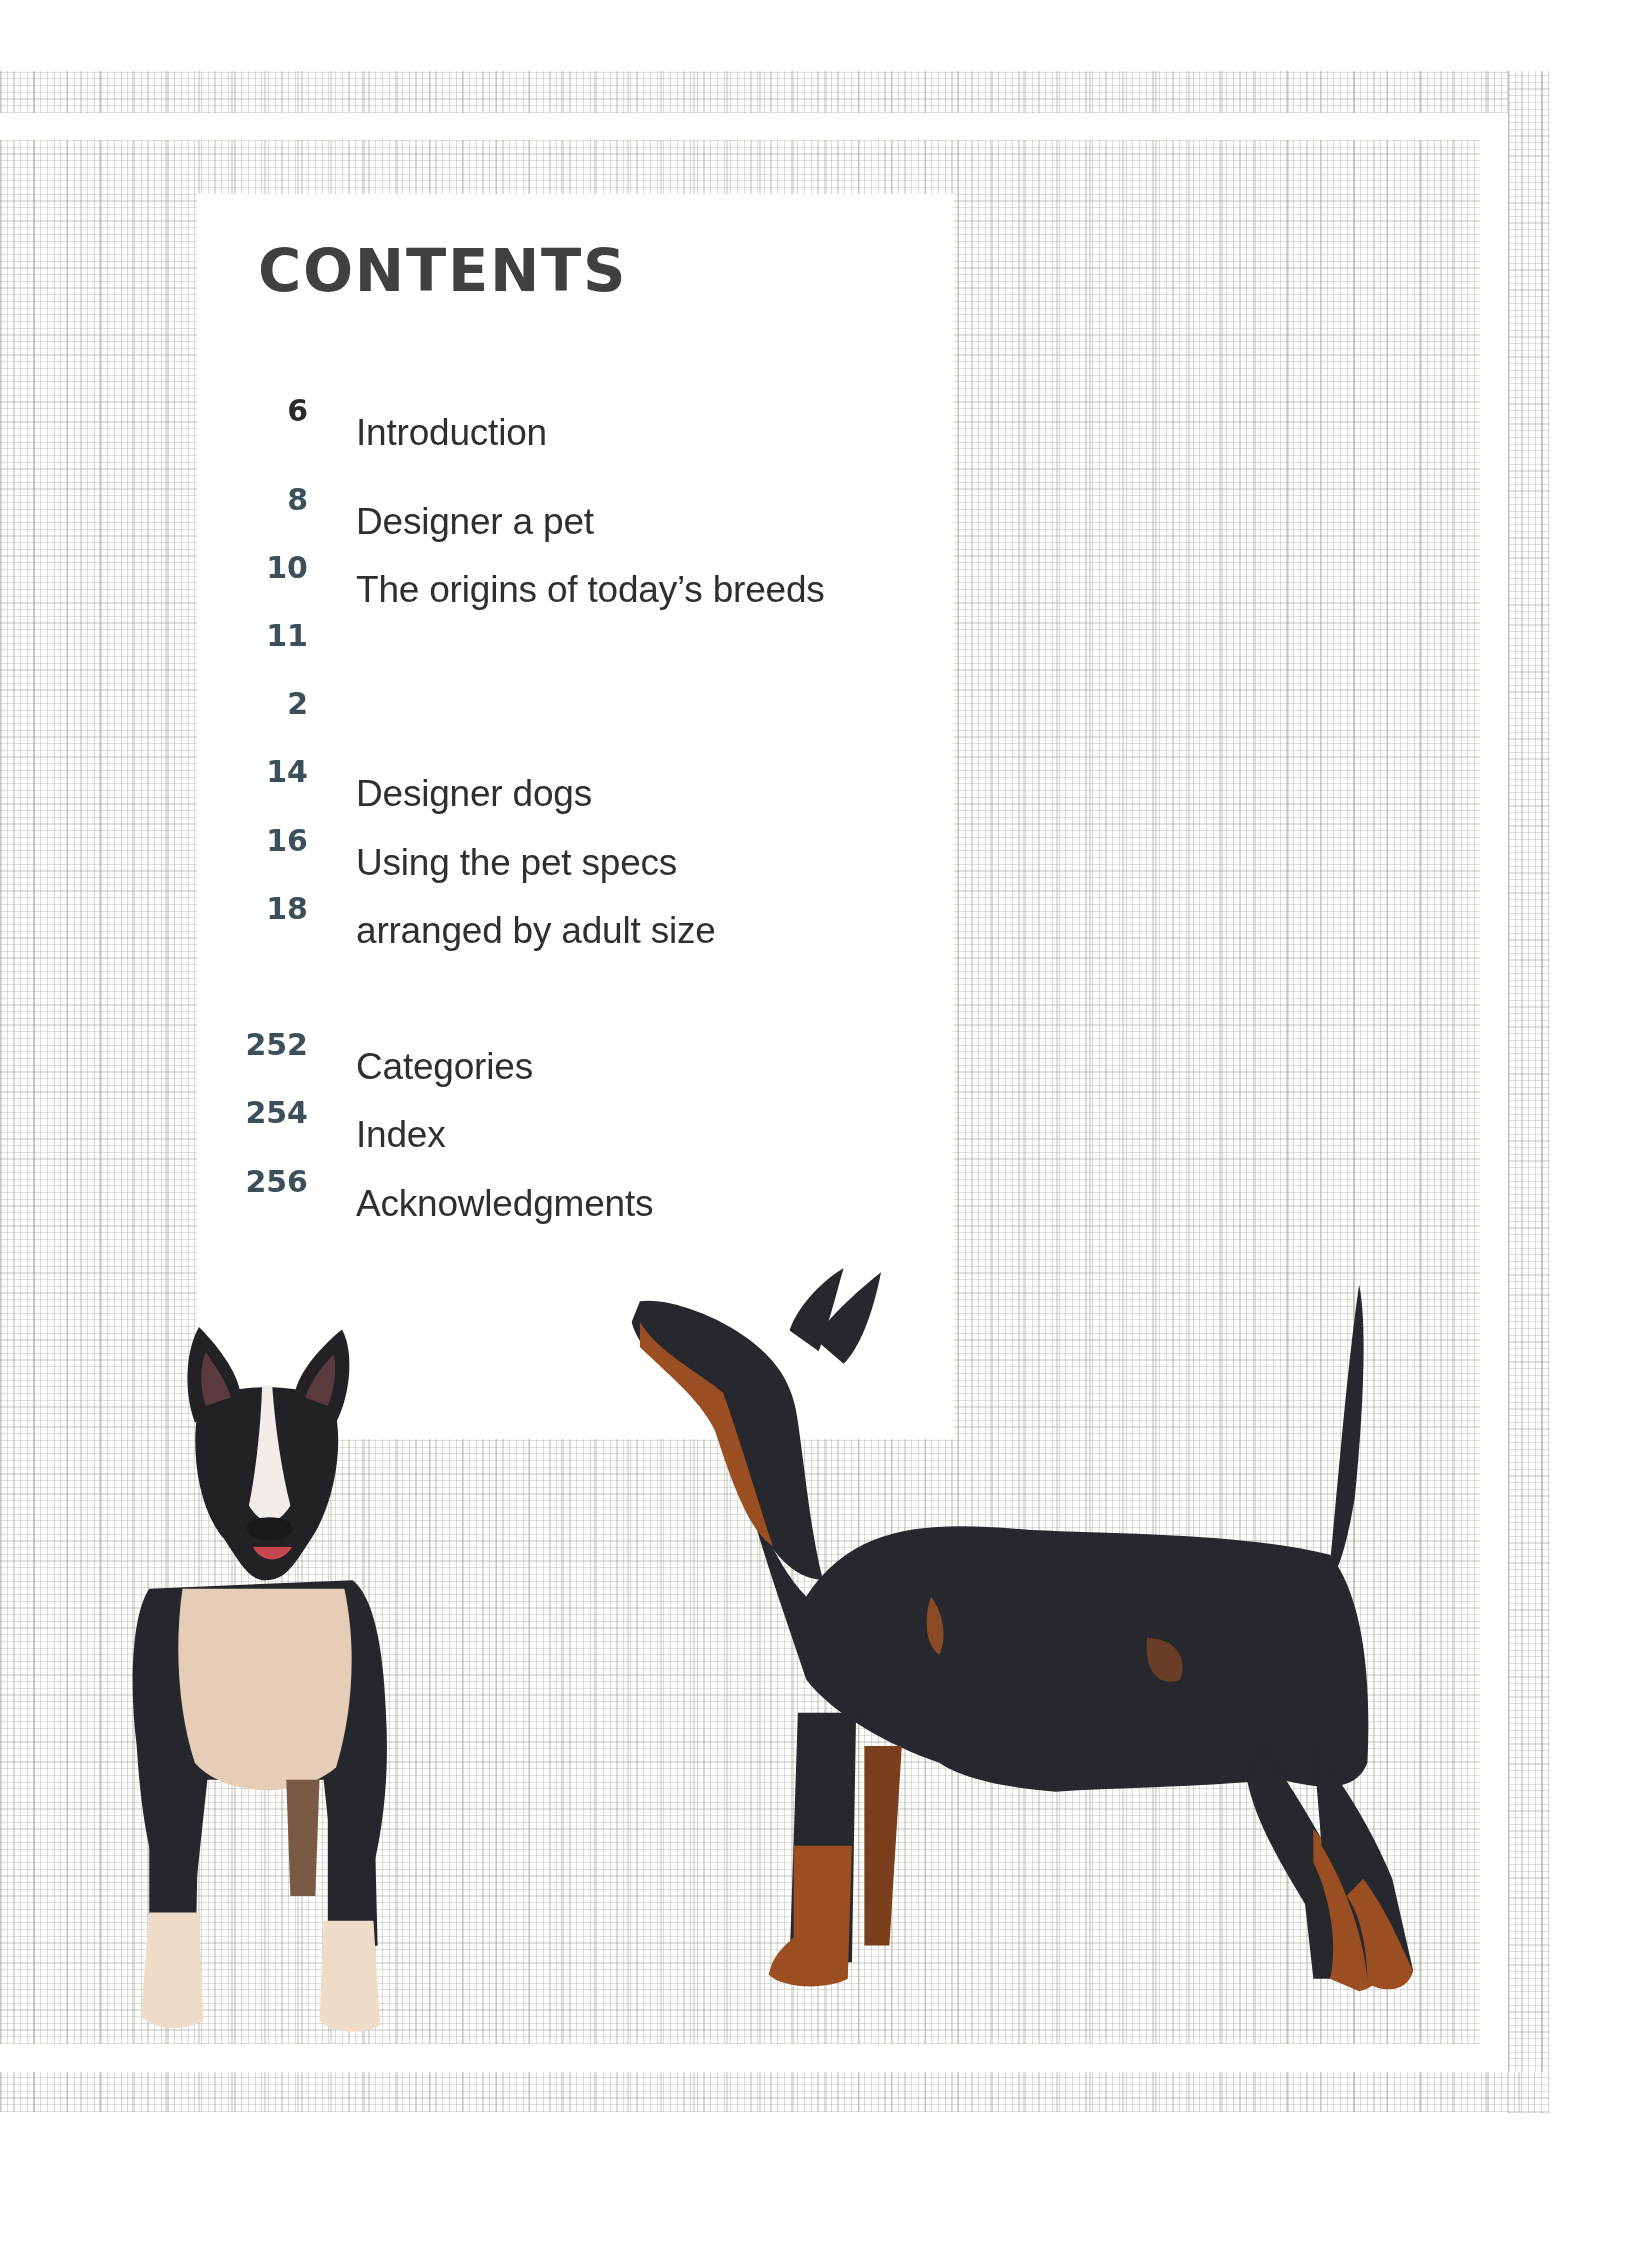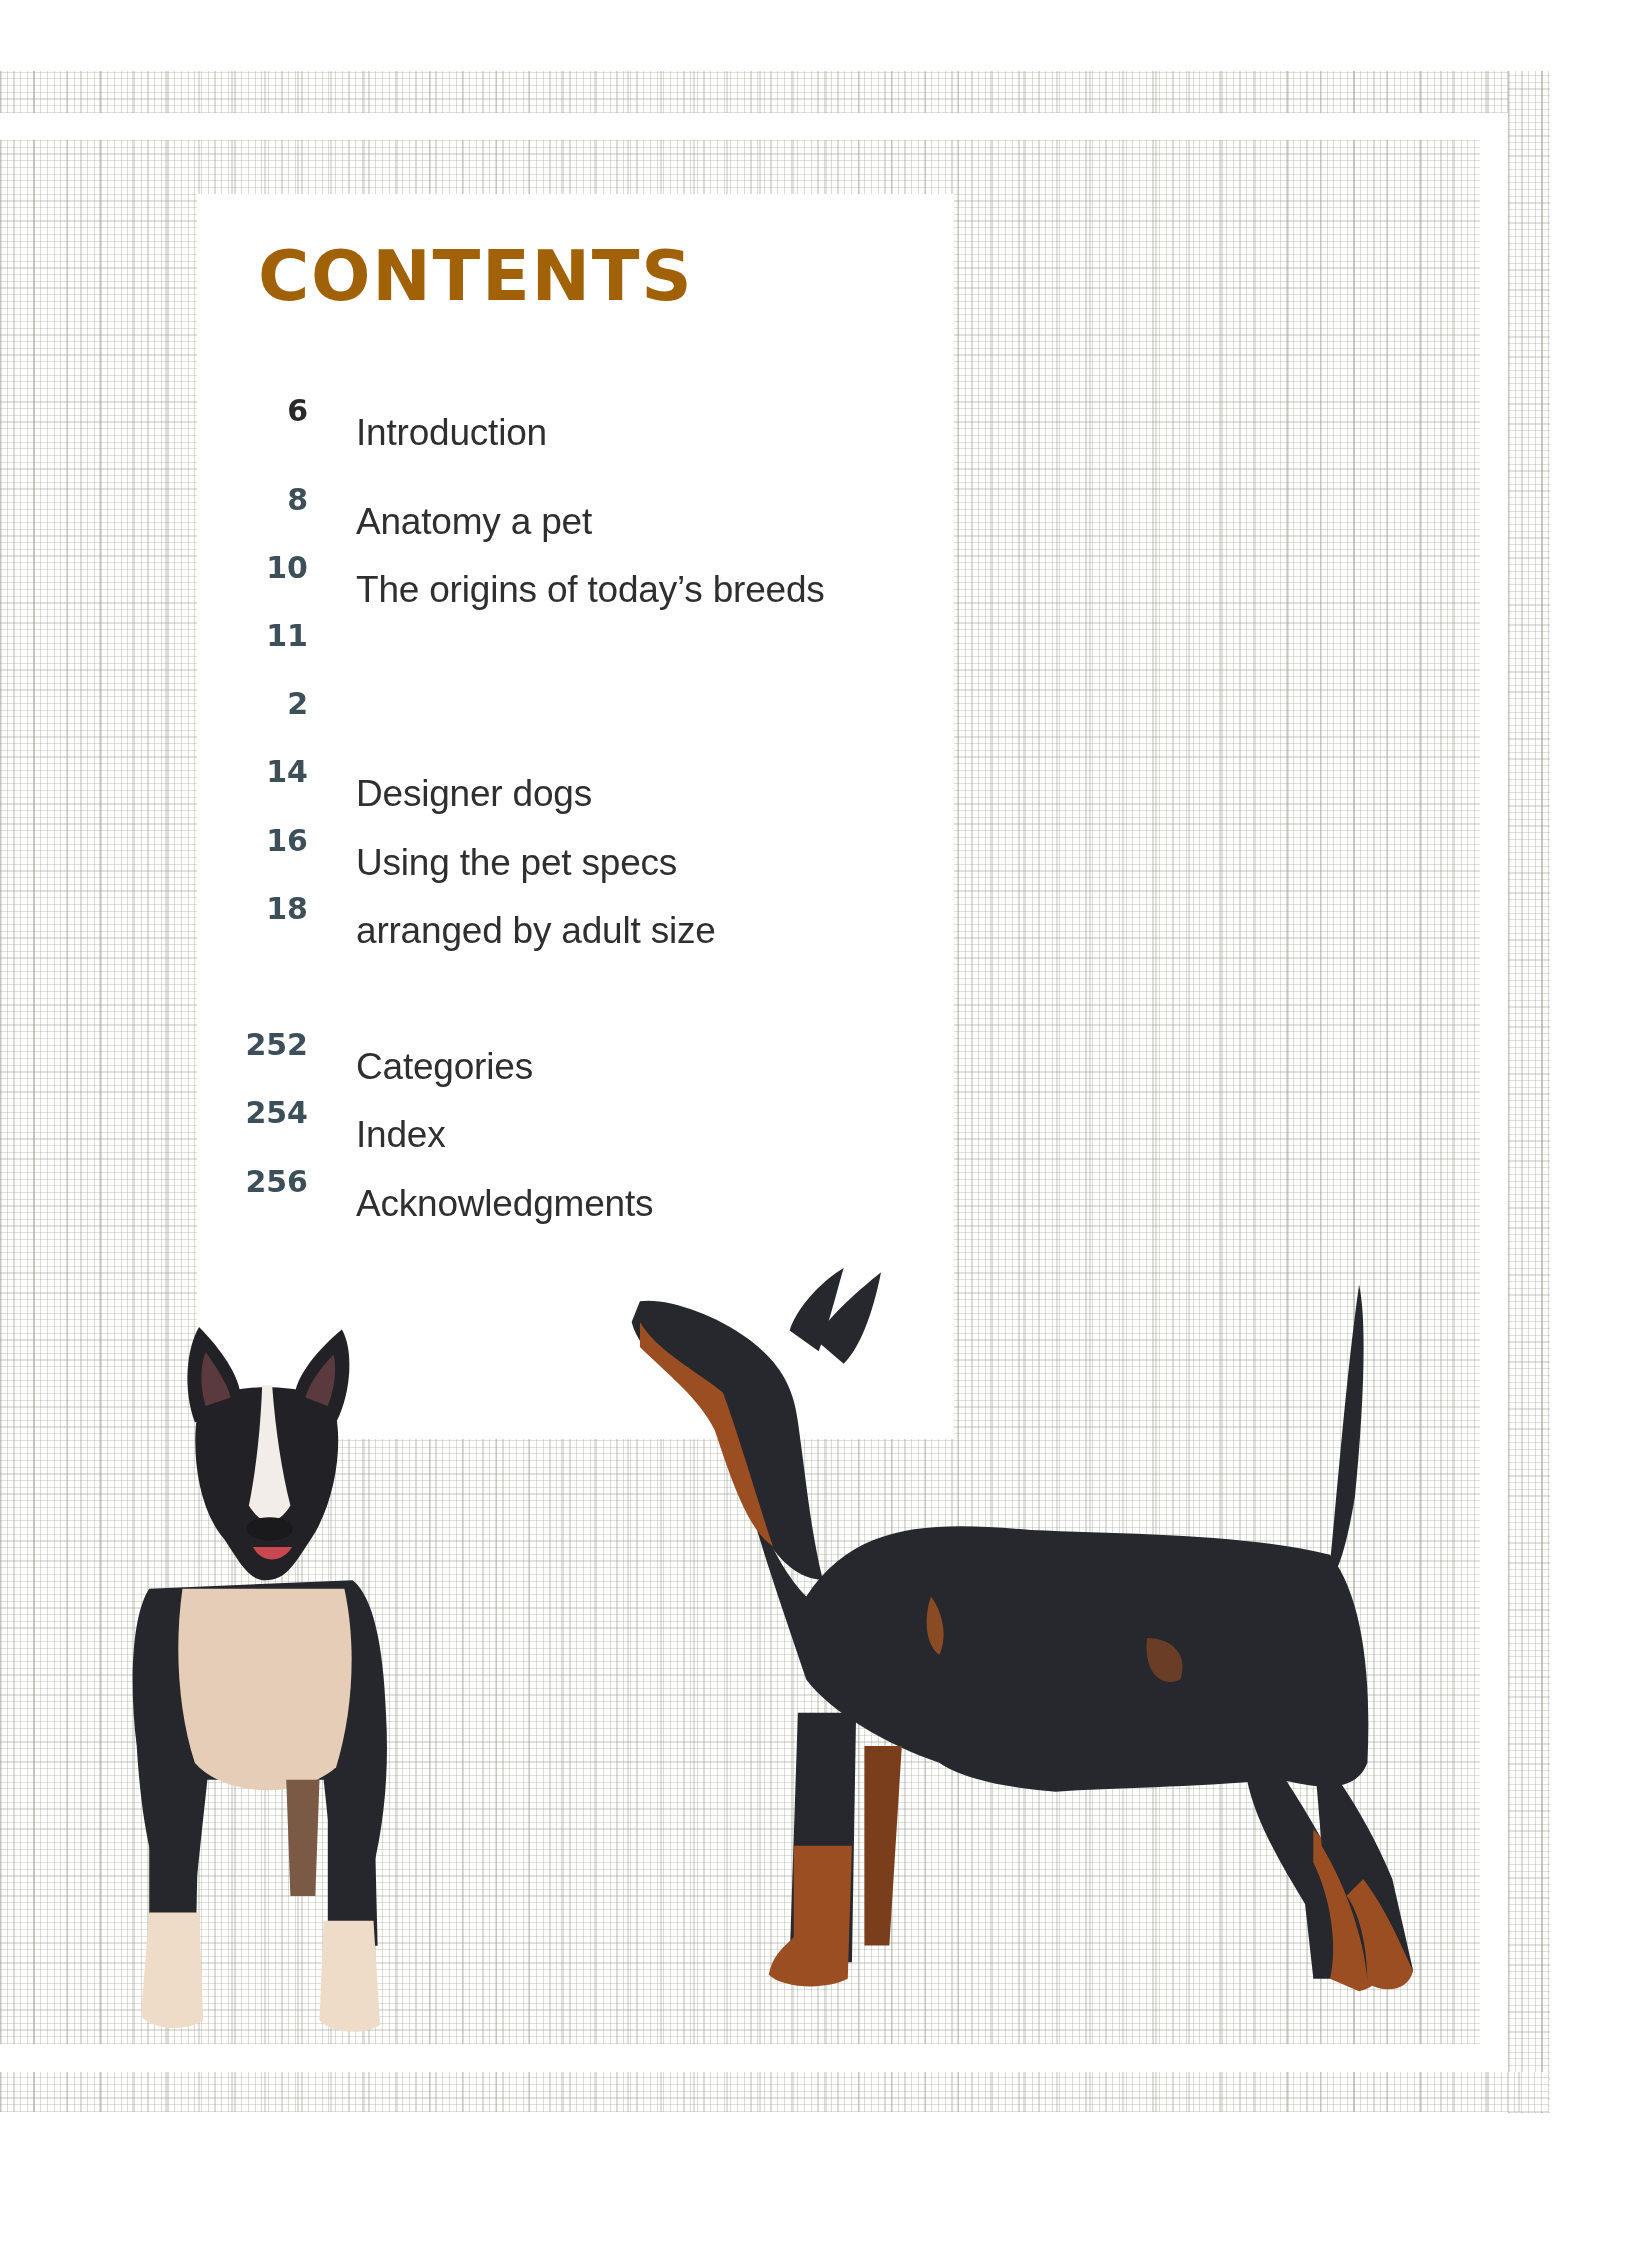--- a/index.html
+++ b/index.html
@@ -23,21 +23,21 @@
   
   #inner-grid  { left: 0; top: 140px; width: 1480px; height: 1904px; }
 
   #contents-panel {
     position: absolute; left: 197px; top: 194px; width: 757px; height: 1245px;
     background: #ffffff;
   }
   #contents-title {
     position: absolute; left: 258px; top: 241px;
     font-family: "DejaVu Sans", sans-serif; font-weight: bold;
-    font-size: 70px; letter-spacing: 1.7px; color: #a16207;
+    font-size: 59px; letter-spacing: 1.7px; color: #404040;
     line-height: 1; margin: 0;
   }
   .toc-row { position: absolute; left: 200px; width: 665px; height: 50px; }
   .toc-num {
     position: absolute; right: calc(665px - 108px); top: 0;
     font-family: "DejaVu Sans", sans-serif; font-weight: bold;
     font-size: 30px; color: #3d4f59; text-align: right; white-space: nowrap;
     line-height: 47px;
   }
   .toc-num.dark { color: #2a2a2a; }
@@ -62,21 +62,21 @@
 <div id="contents-panel"></div>
 
 <h1 id="contents-title">CONTENTS</h1>
 
 <div class="toc-row" style="top:387px">
   <span class="toc-num dark">6</span>
   <span class="toc-label">Introduction</span>
 </div>
 <div class="toc-row" style="top:476px">
   <span class="toc-num">8</span>
-  <span class="toc-label">Anatomy a pet</span>
+  <span class="toc-label">Designer a pet</span>
 </div>
 <div class="toc-row" style="top:544px">
   <span class="toc-num">10</span>
   <span class="toc-label">The origins of today’s breeds</span>
 </div>
 <div class="toc-row" style="top:612px">
   <span class="toc-num">11</span>
 </div>
 <div class="toc-row" style="top:680px">
   <span class="toc-num">2</span>

